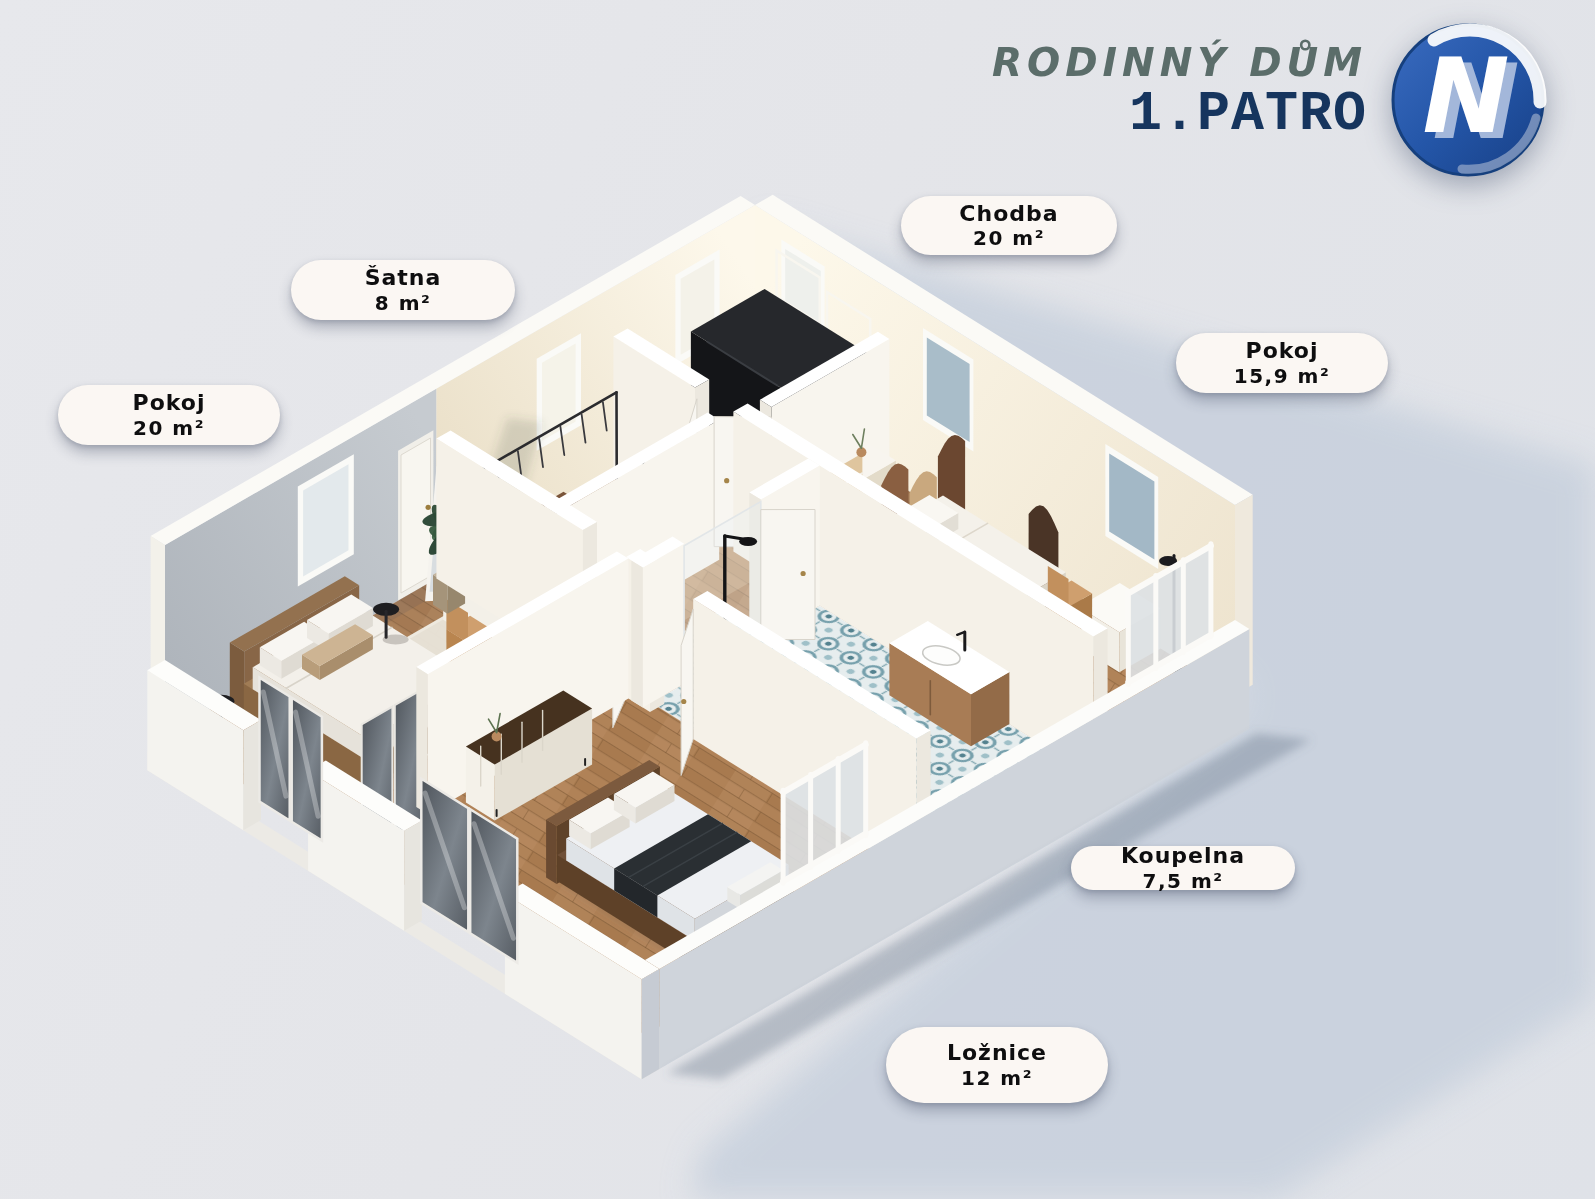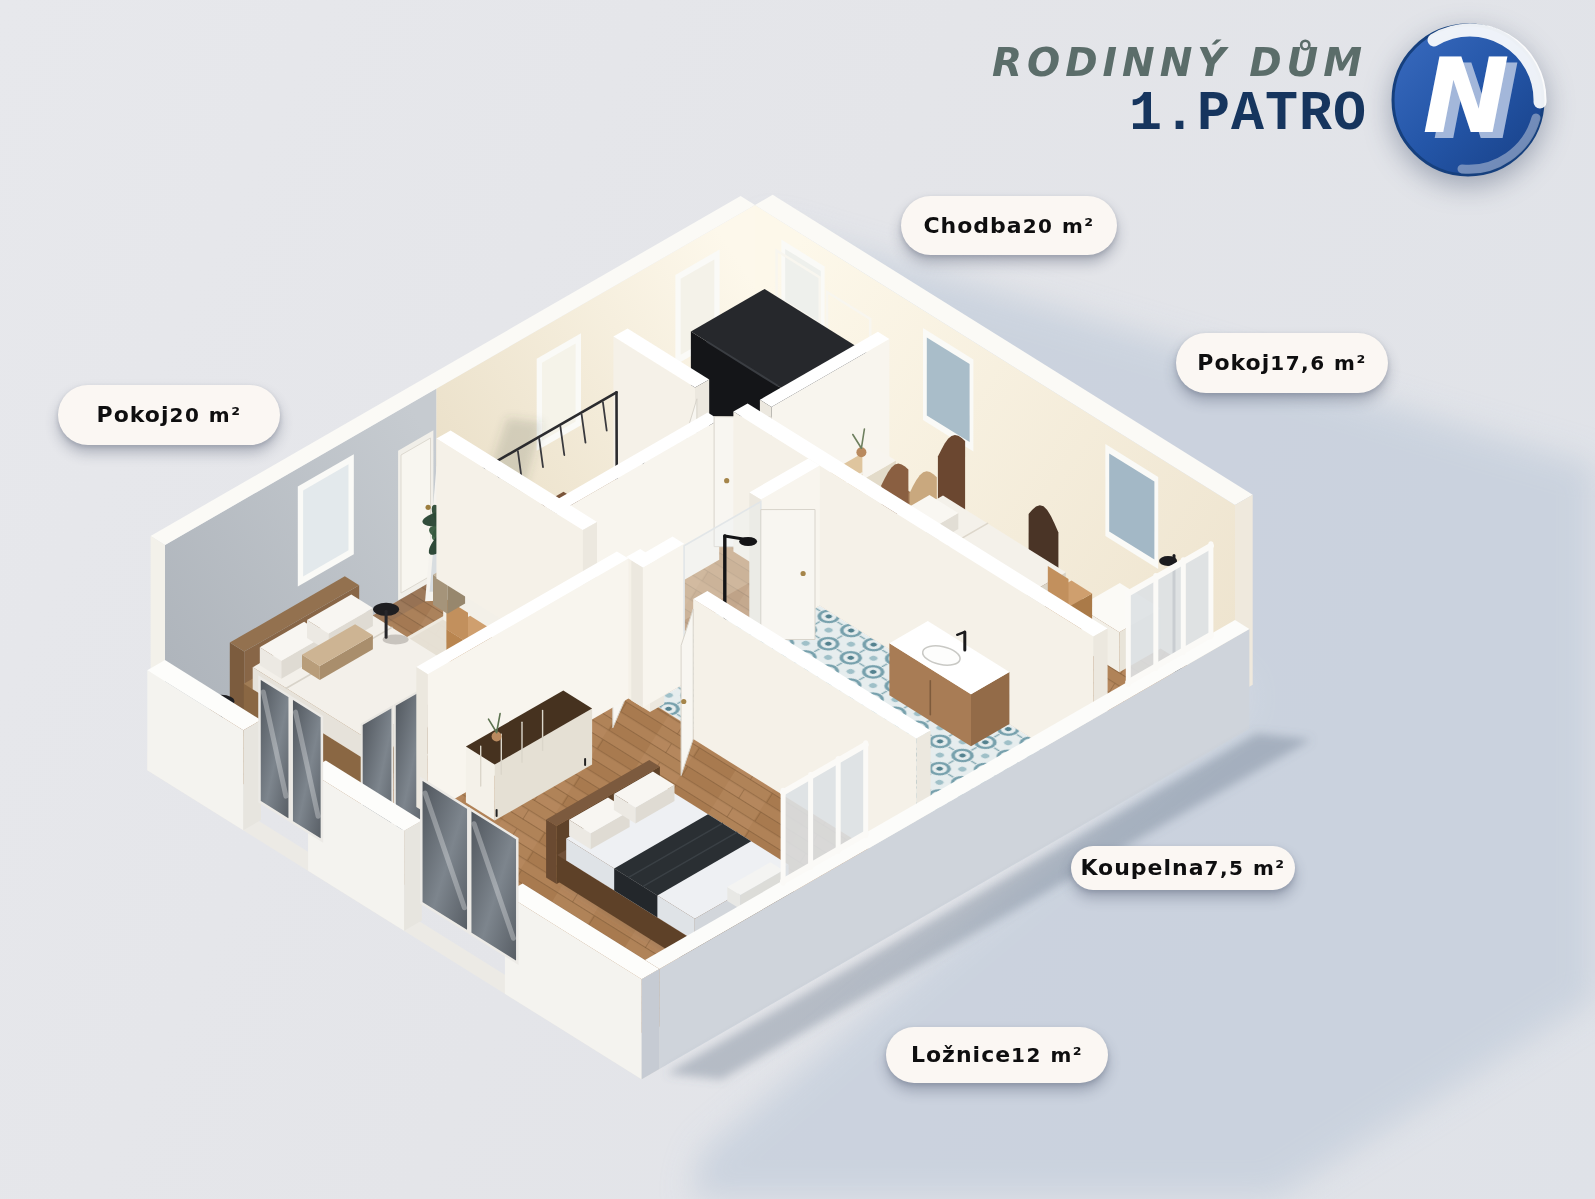--- a/index.html
+++ b/index.html
@@ -6,31 +6,31 @@
   .stage{
     position:relative;width:1595px;height:1199px;overflow:hidden;
     background:linear-gradient(115deg,#e7e8ec 0%,#e4e5e9 45%,#dfe2e8 100%);
     font-family:"DejaVu Sans", sans-serif;
   }
   #plan{position:absolute;left:0;top:0;width:1595px;height:1199px;}
   
   .pill{
     position:absolute;background:#fbf7f3;border-radius:40px;
     box-shadow:0 8px 13px rgba(50,60,85,.30), 0 2px 4px rgba(50,60,85,.18);
-    display:flex;align-items:center;justify-content:center;
+    display:flex;flex-direction:column;align-items:center;justify-content:center;
     text-align:center;color:#0e0e0f;z-index:5;
   }
   .pill .nm{font-size:22px;font-weight:700;letter-spacing:1px;line-height:1.15;}
   .pill .ar{font-size:20px;font-weight:700;letter-spacing:1.5px;line-height:1.2;text-align:right;}
   #pill-pokoj20 {left:58px;  top:385px; width:222px;height:60px;}
   #pill-satna   {left:291px; top:260px; width:224px;height:60px;}
   #pill-chodba  {left:901px; top:196px; width:216px;height:59px;}
   #pill-pokoj125{left:1176px;top:333px; width:212px;height:60px;}
   #pill-koupelna{left:1071px;top:846px; width:224px;height:44px;}
-  #pill-loznice {left:886px; top:1027px;width:222px;height:56px;}
+  #pill-loznice {left:886px; top:1027px;width:222px;height:76px;}
   
   .brand{position:absolute;top:40px;right:228px;text-align:right;z-index:6;margin-left:48px;}
   .brand-title{font-size:39px;font-style:italic;font-weight:700;color:#5b6d6a;letter-spacing:5px;}
   .brand-sub{font-size:55px;font-weight:800;color:#16355e;letter-spacing:1px;margin-top:-2px;font-family:Liberation Mono, monospace;}
   .logo{position:absolute;left:1388px;top:20px;width:160px;height:160px;z-index:6;
         filter:drop-shadow(0 9px 14px rgba(30,45,80,.35));}
 </style>
 </head>
 <body>
 
@@ -370,27 +370,31 @@
         <polyline points="1128.3,593.4 1210.9,545.8" fill="none" stroke="#fbfaf7" stroke-width="6" stroke-linecap="round"></polyline>
         <polyline points="1128.3,682.4 1210.9,634.8" fill="none" stroke="#fbfaf7" stroke-width="6" stroke-linecap="round"></polyline>
         <polygon points="666.6,1073.5 1256.6,733.5 1311.4,739.4 721.4,1079.4" fill="rgba(95,108,132,.35)" filter="url(#fsoft2)"></polygon>
       </g>
     </svg>
 
   <div class="pill" id="pill-pokoj20">
     <span class="nm">Pokoj</span>
     <span class="ar">20 m²</span>
   </div>
+  <div class="pill" id="pill-satna">
+    <span class="nm">Šatna</span>
+    <span class="ar">8 m²</span>
+  </div>
   <div class="pill" id="pill-chodba">
     <span class="nm">Chodba</span>
     <span class="ar">20 m²</span>
   </div>
   <div class="pill" id="pill-pokoj125">
     <span class="nm">Pokoj</span>
-    <span class="ar">17,6 m²</span>
+    <span class="ar">15,9 m²</span>
   </div>
   <div class="pill" id="pill-koupelna">
     <span class="nm">Koupelna</span>
     <span class="ar">7,5 m²</span>
   </div>
   <div class="pill" id="pill-loznice">
     <span class="nm">Ložnice</span>
     <span class="ar">12 m²</span>
   </div>
 

